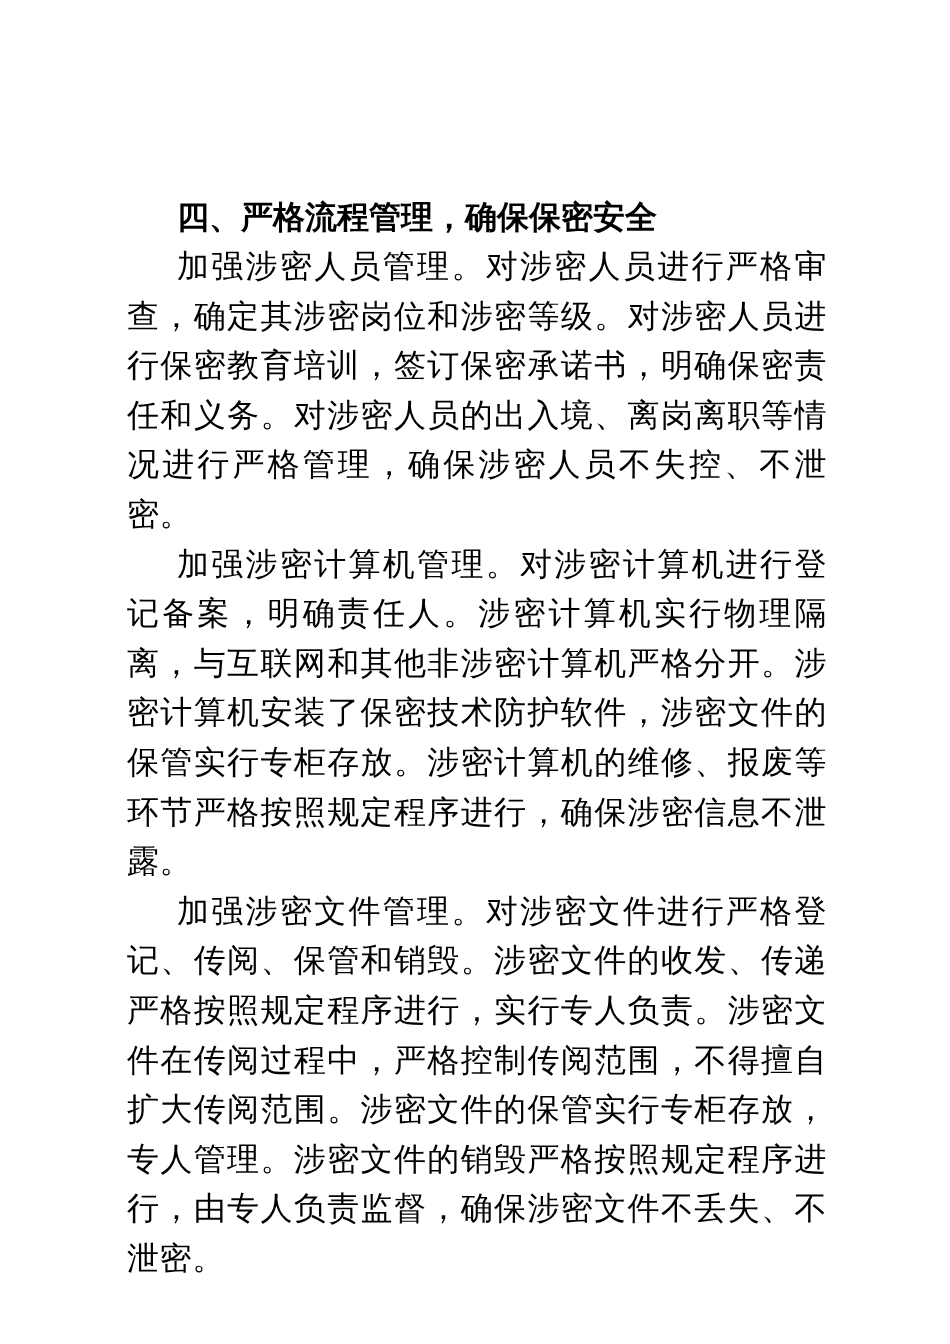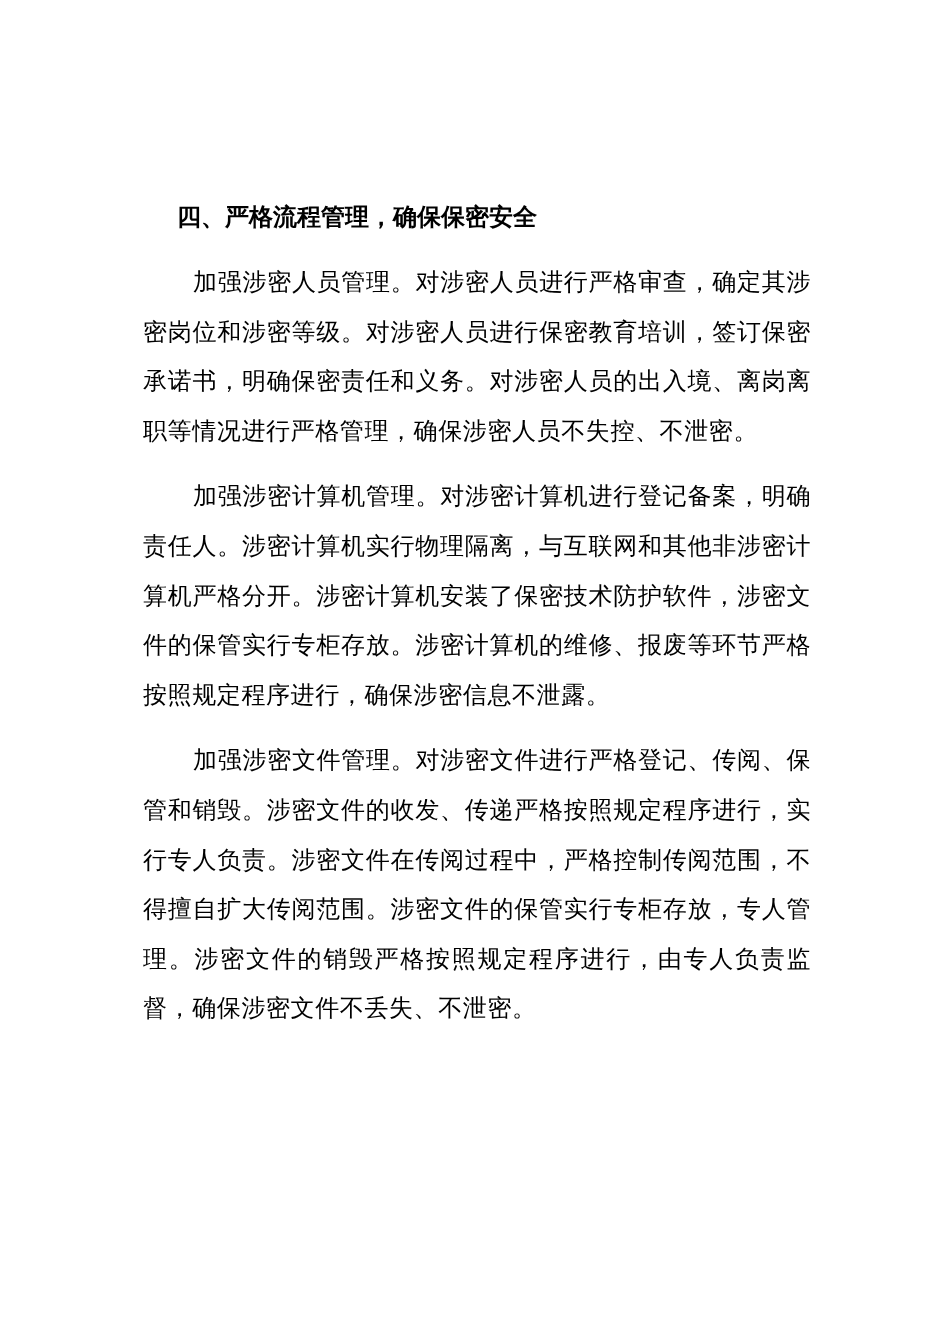--- a/index.html
+++ b/index.html
@@ -16,31 +16,31 @@
       color: #000000;
     }
     .page {
       position: absolute;
       left: 127px;
       top: 192px;
       width: 700px;
     }
     .heading {
       font-weight: bold;
-      font-size: 24px;
+      font-size: 32px;
       line-height: 50px;
       height: 50px;
       text-indent: 50px;
       margin: 0;
       white-space: nowrap;
       letter-spacing: 0px;
     }
     .para {
-      margin: 16px;
-      font-size: 24px;
+      margin: 0;
+      font-size: 32px;
       line-height: 49.6px;
       text-indent: 50px;
       text-align: justify;
       text-align-last: left;
       word-break: break-all;
       letter-spacing: 0.6px;
     }
   </style>
 </head>
 <body>

